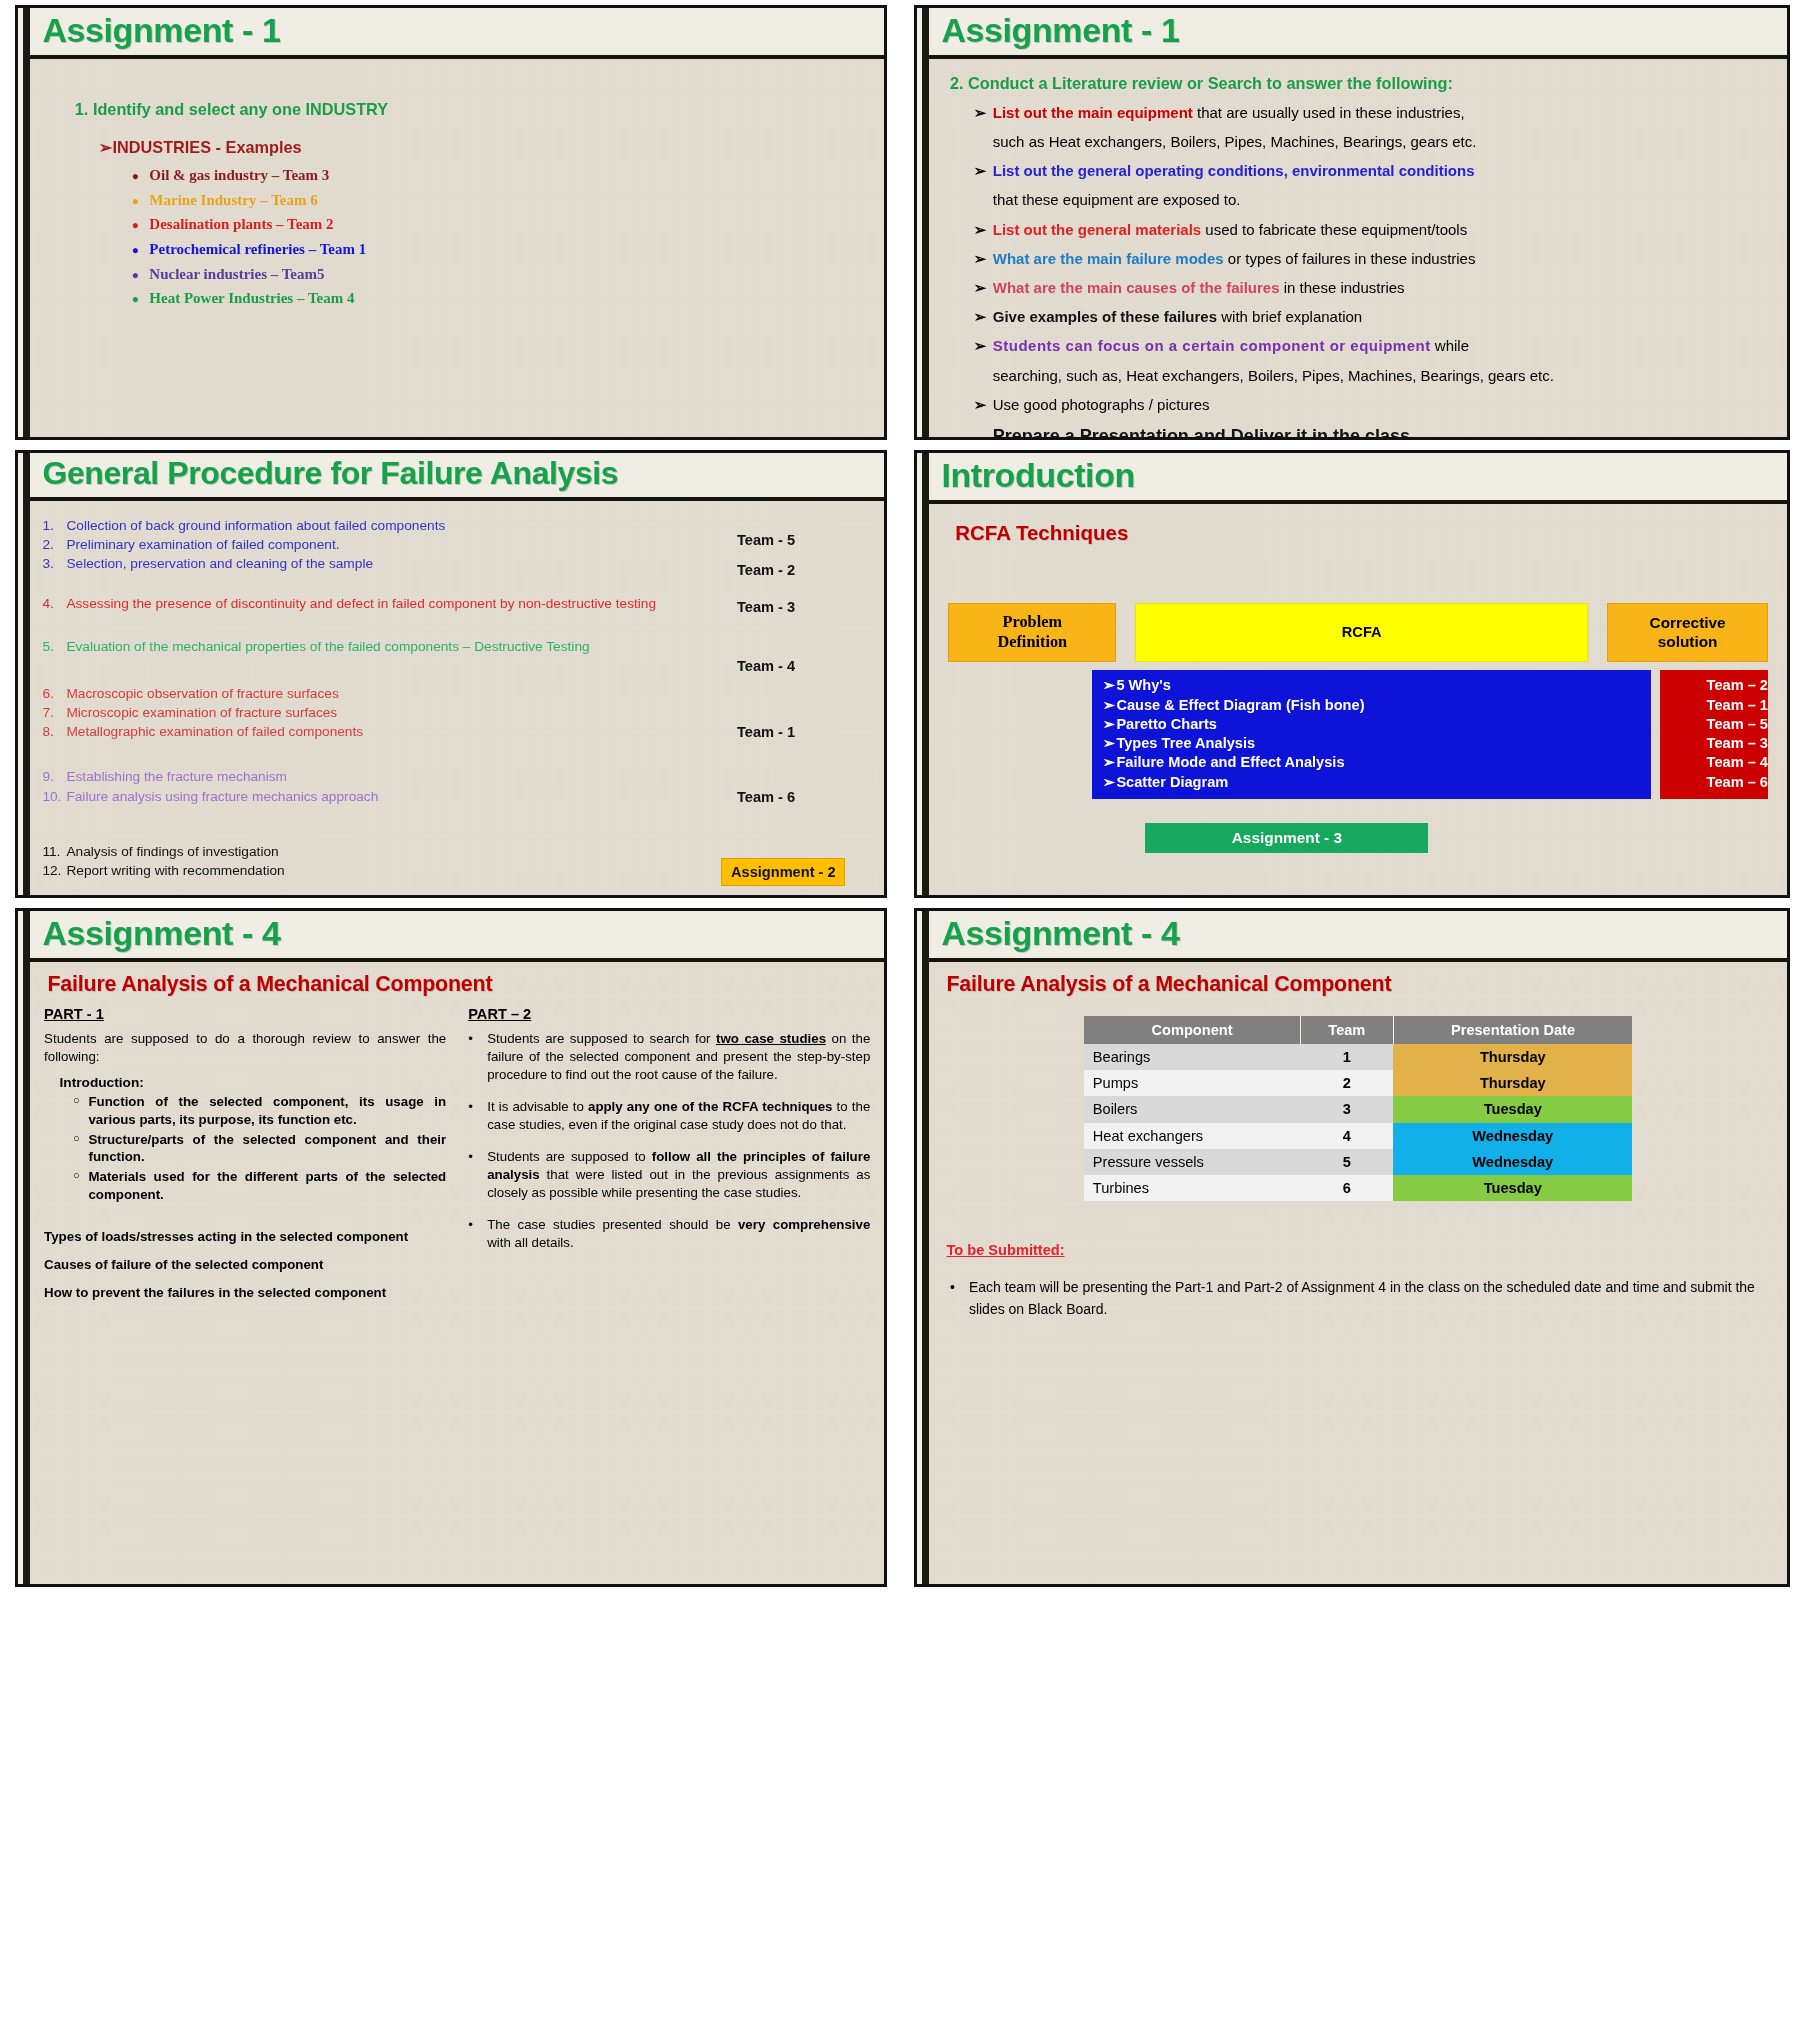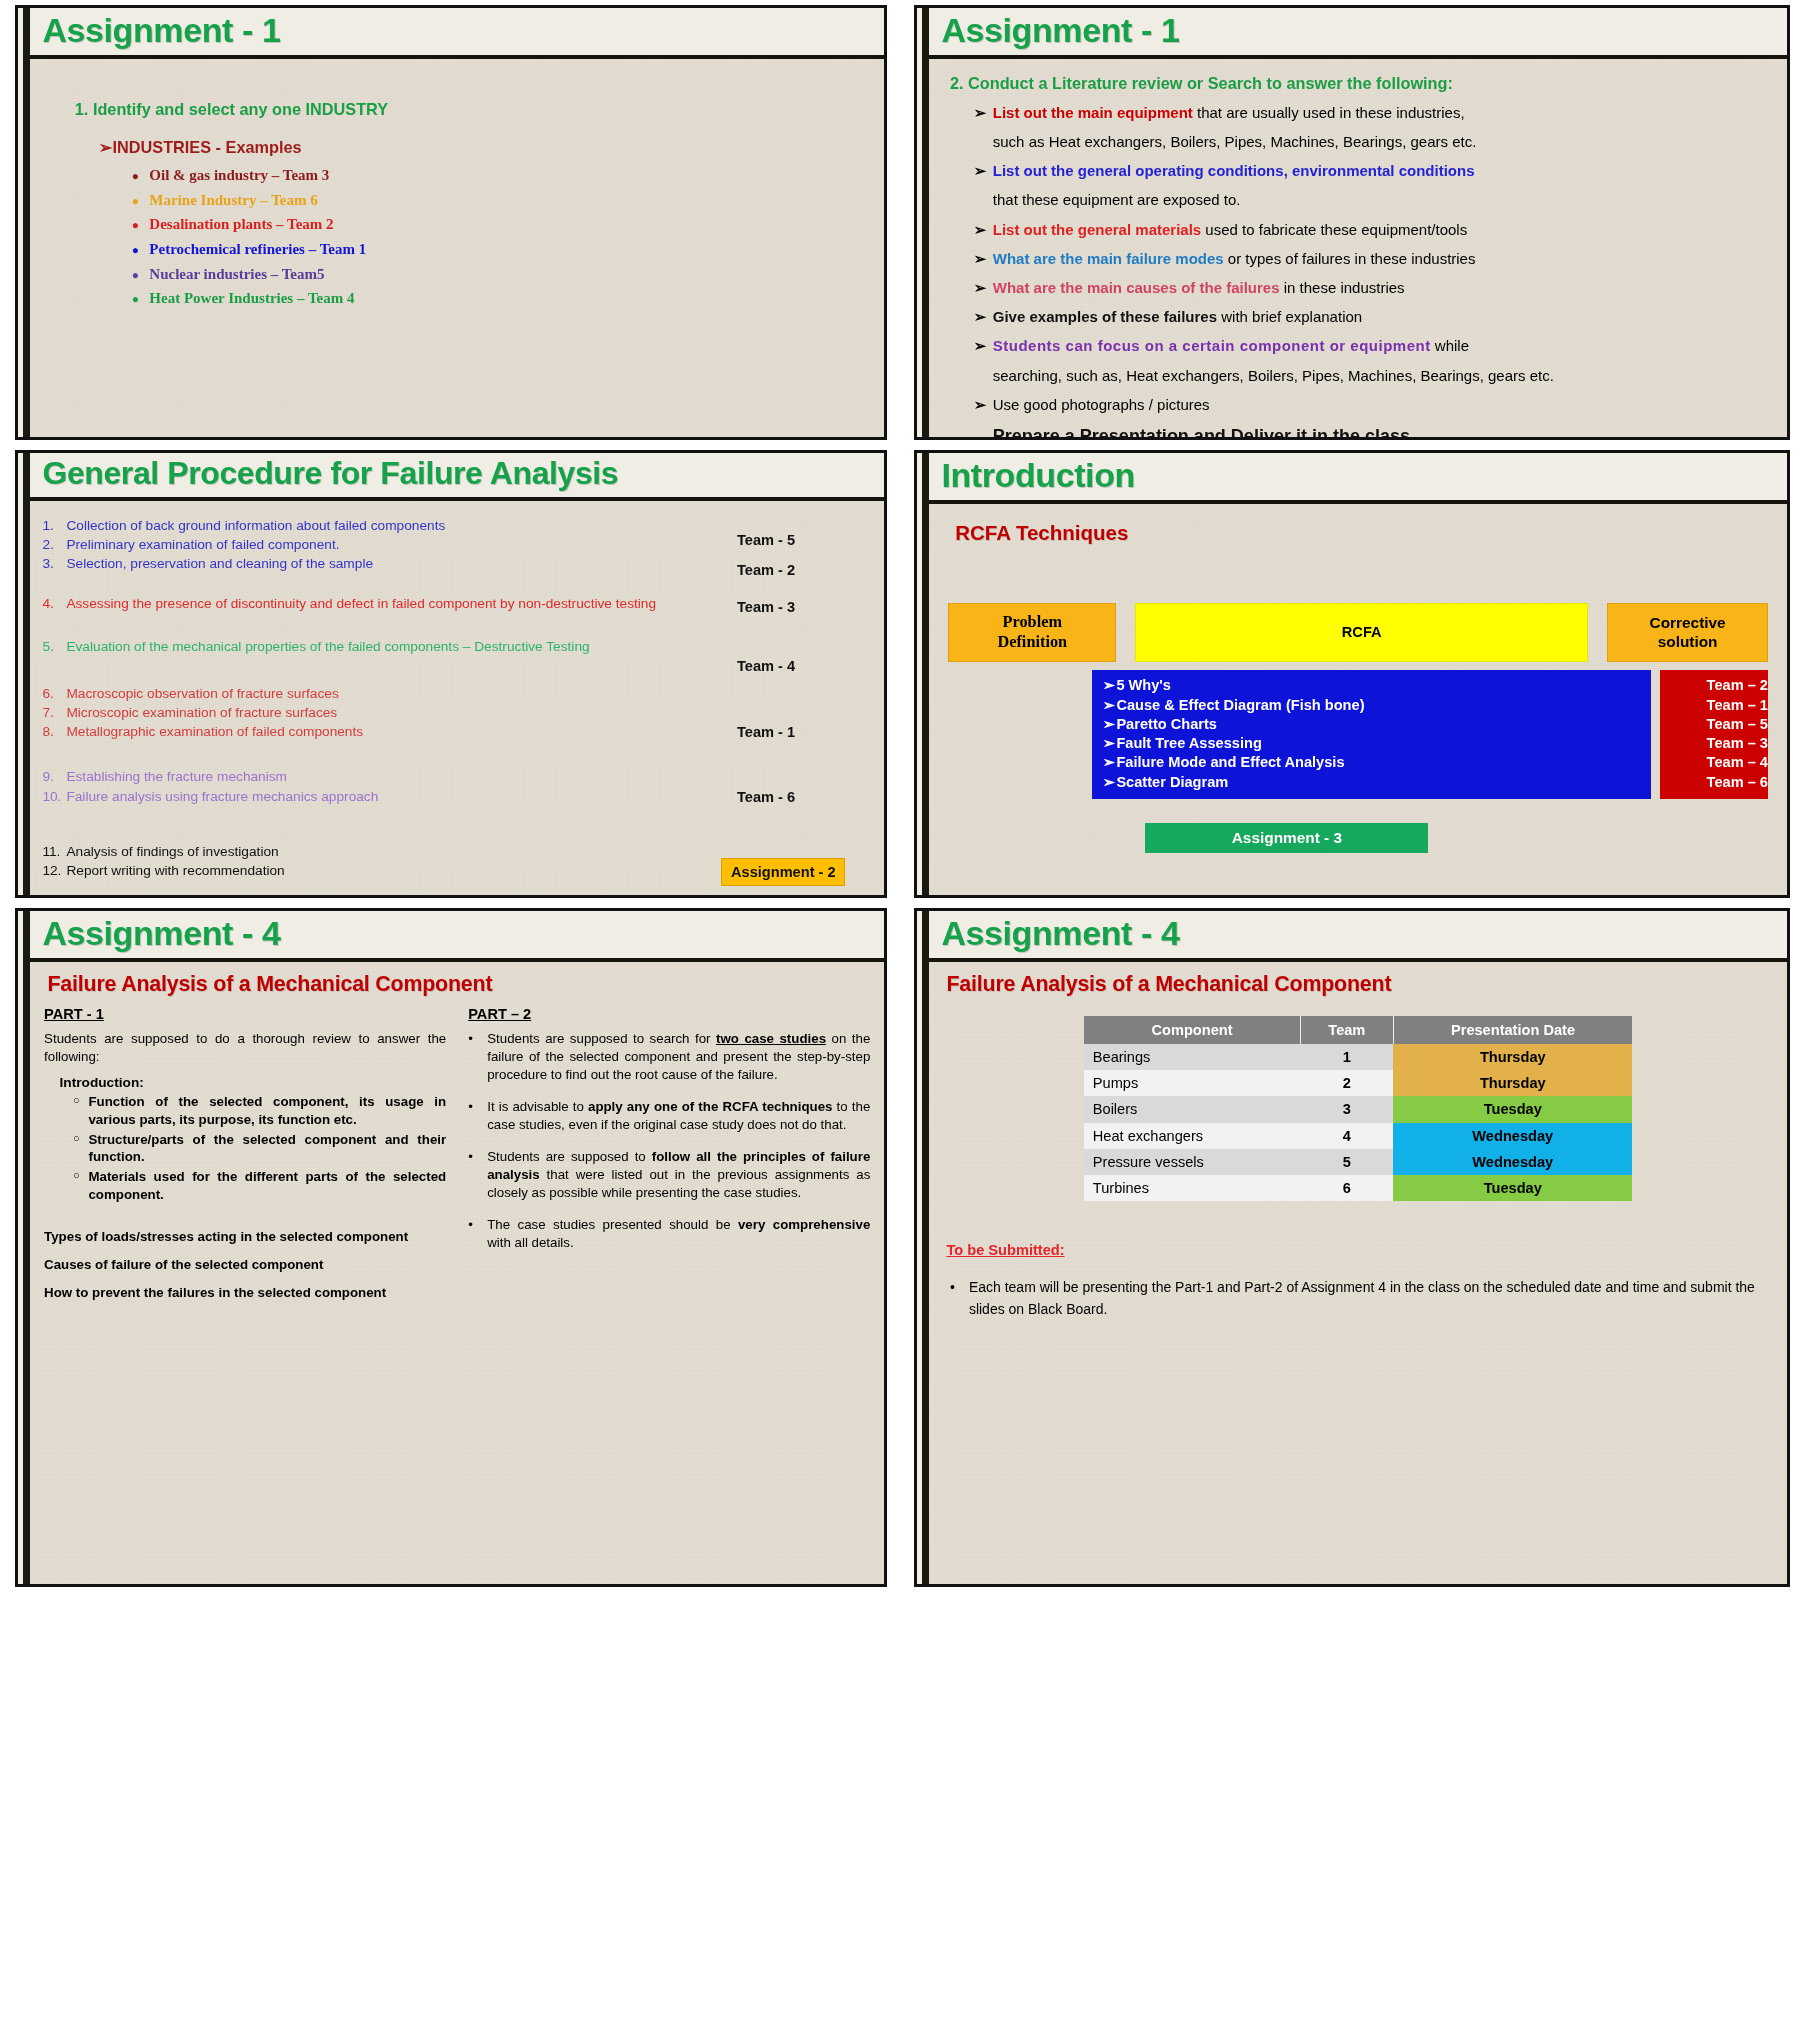--- a/index.html
+++ b/index.html
@@ -376,21 +376,21 @@
               </div>
             </div>
           </div>
 
           <div class="lowrow">
             <div class="spacer"></div>
             <div class="box-blue">
               <div><span class="arrow">➢</span><span>5 Why's</span></div>
               <div><span class="arrow">➢</span><span>Cause &amp; Effect Diagram (Fish bone)</span></div>
               <div><span class="arrow">➢</span><span>Paretto Charts</span></div>
-              <div><span class="arrow">➢</span><span>Fault Tree Assessing</span></div>
+              <div><span class="arrow">➢</span><span>Types Tree Analysis</span></div>
               <div><span class="arrow">➢</span><span>Failure Mode and Effect Analysis</span></div>
               <div><span class="arrow">➢</span><span>Scatter Diagram</span></div>
             </div>
             <div class="box-red">
               <div>Team – 2</div>
               <div>Team – 1</div>
               <div>Team – 5</div>
               <div>Team – 3</div>
               <div>Team – 4</div>
               <div>Team – 6</div>

